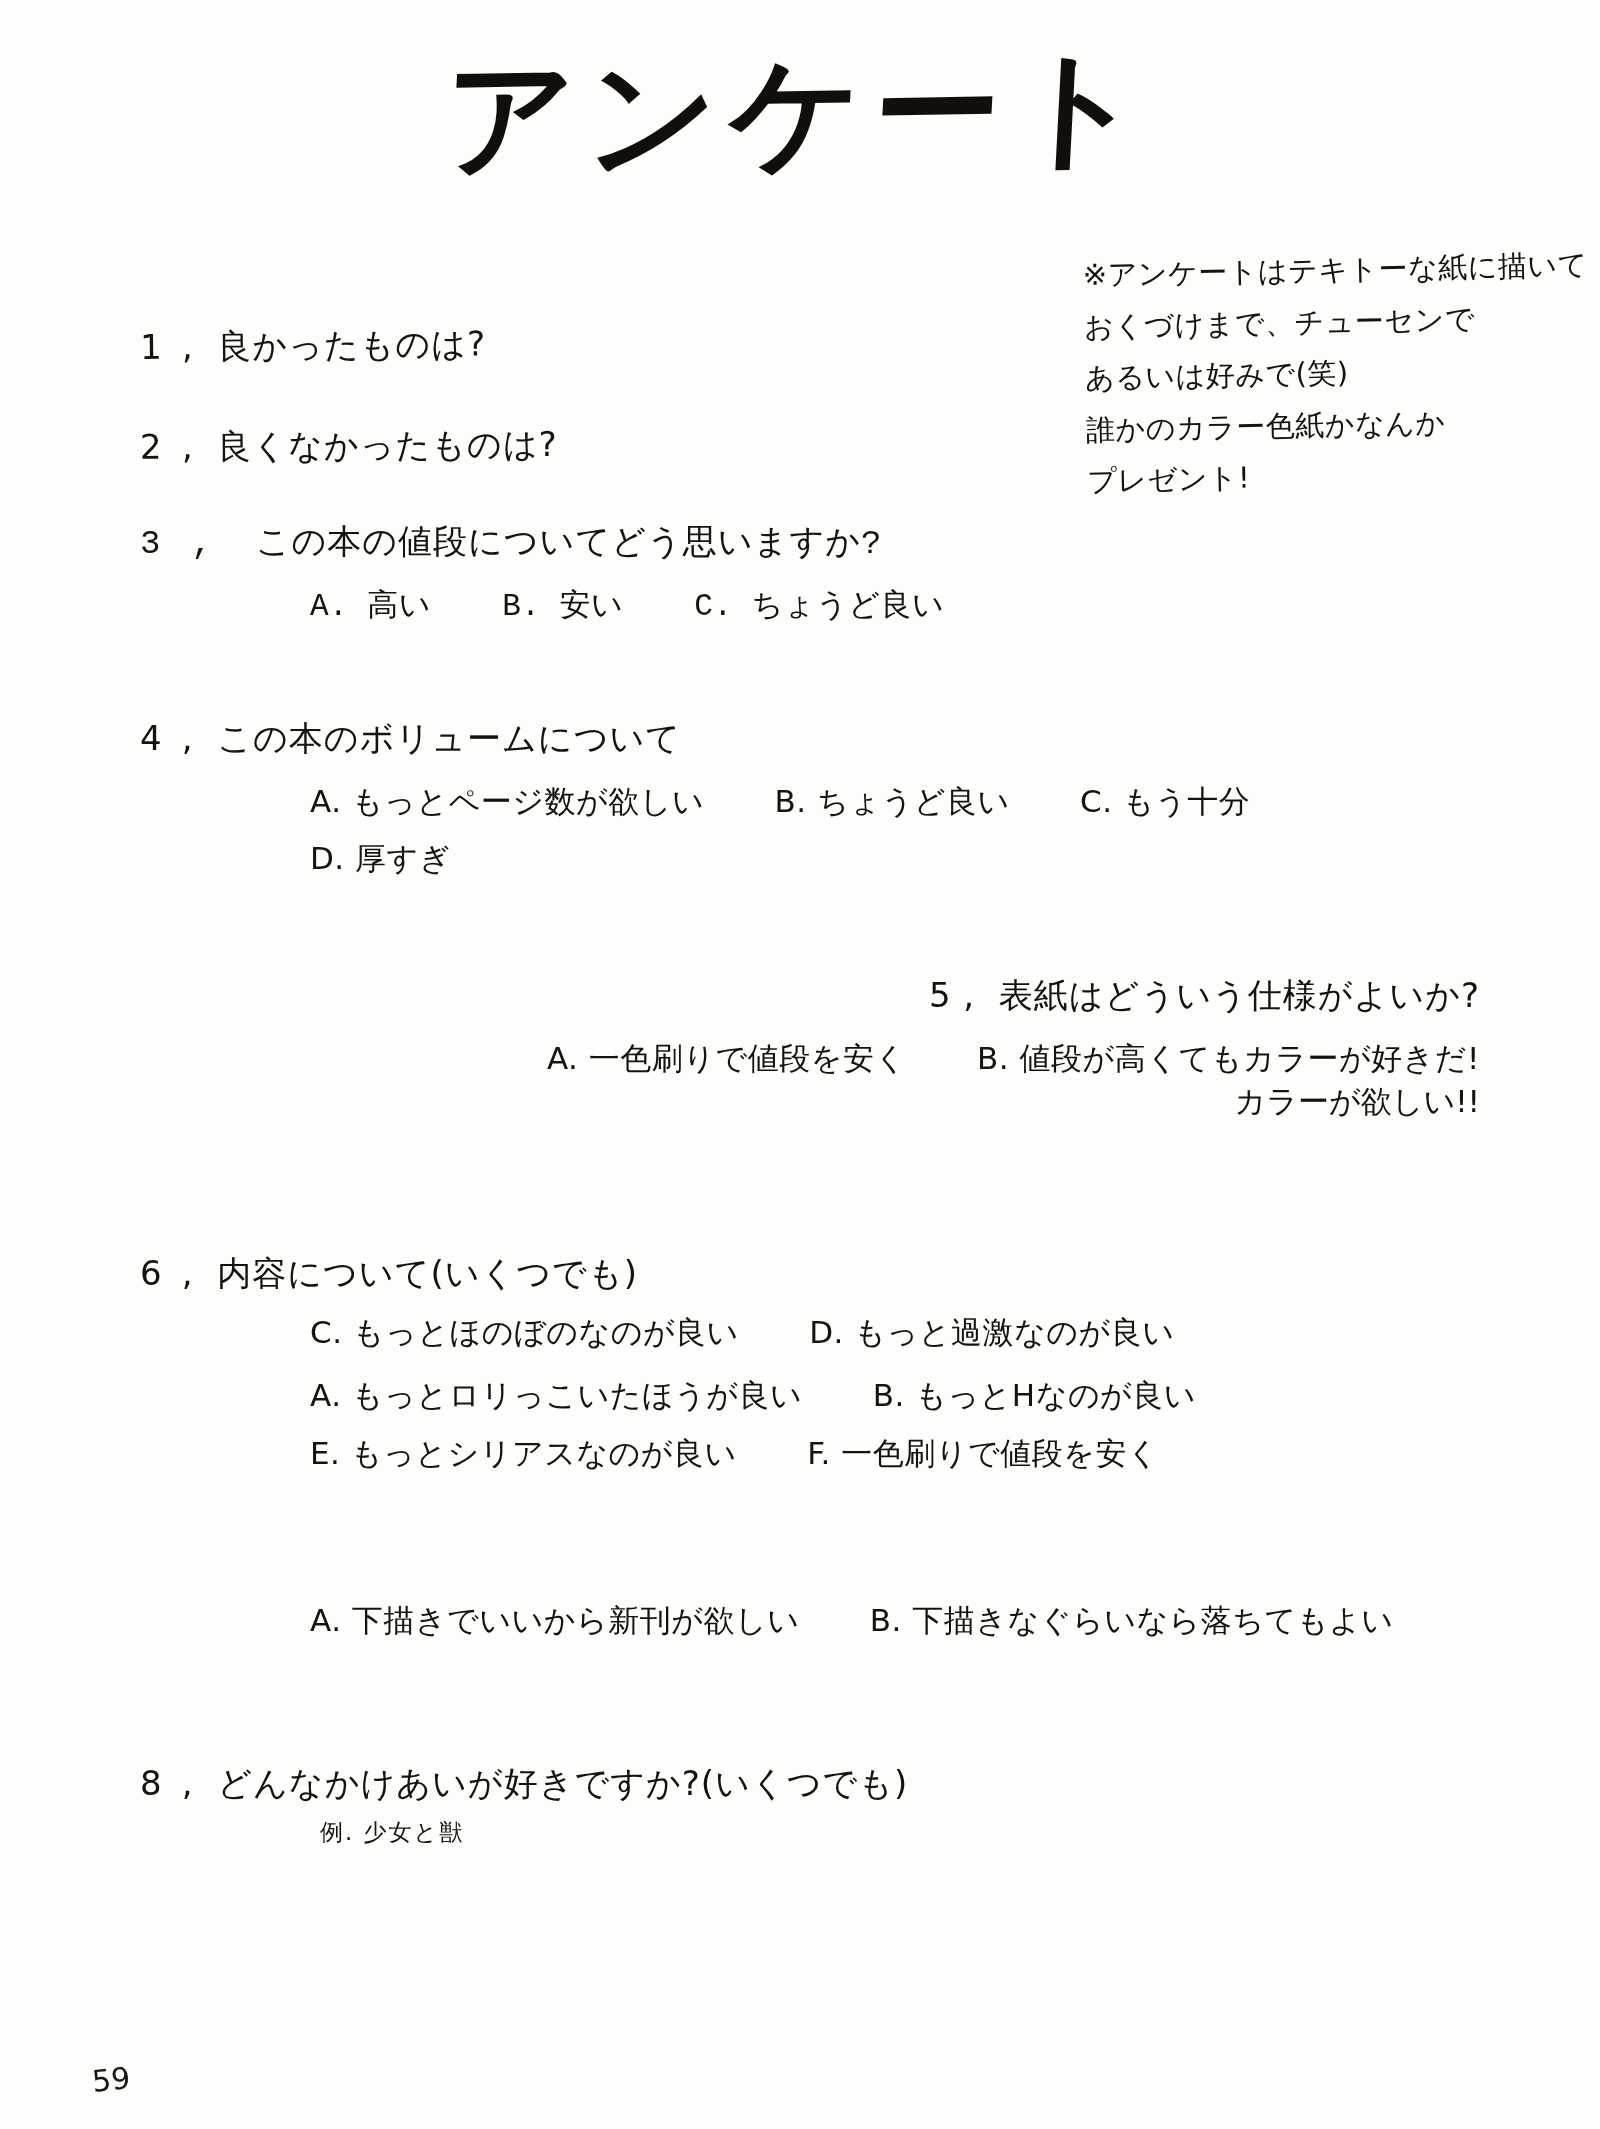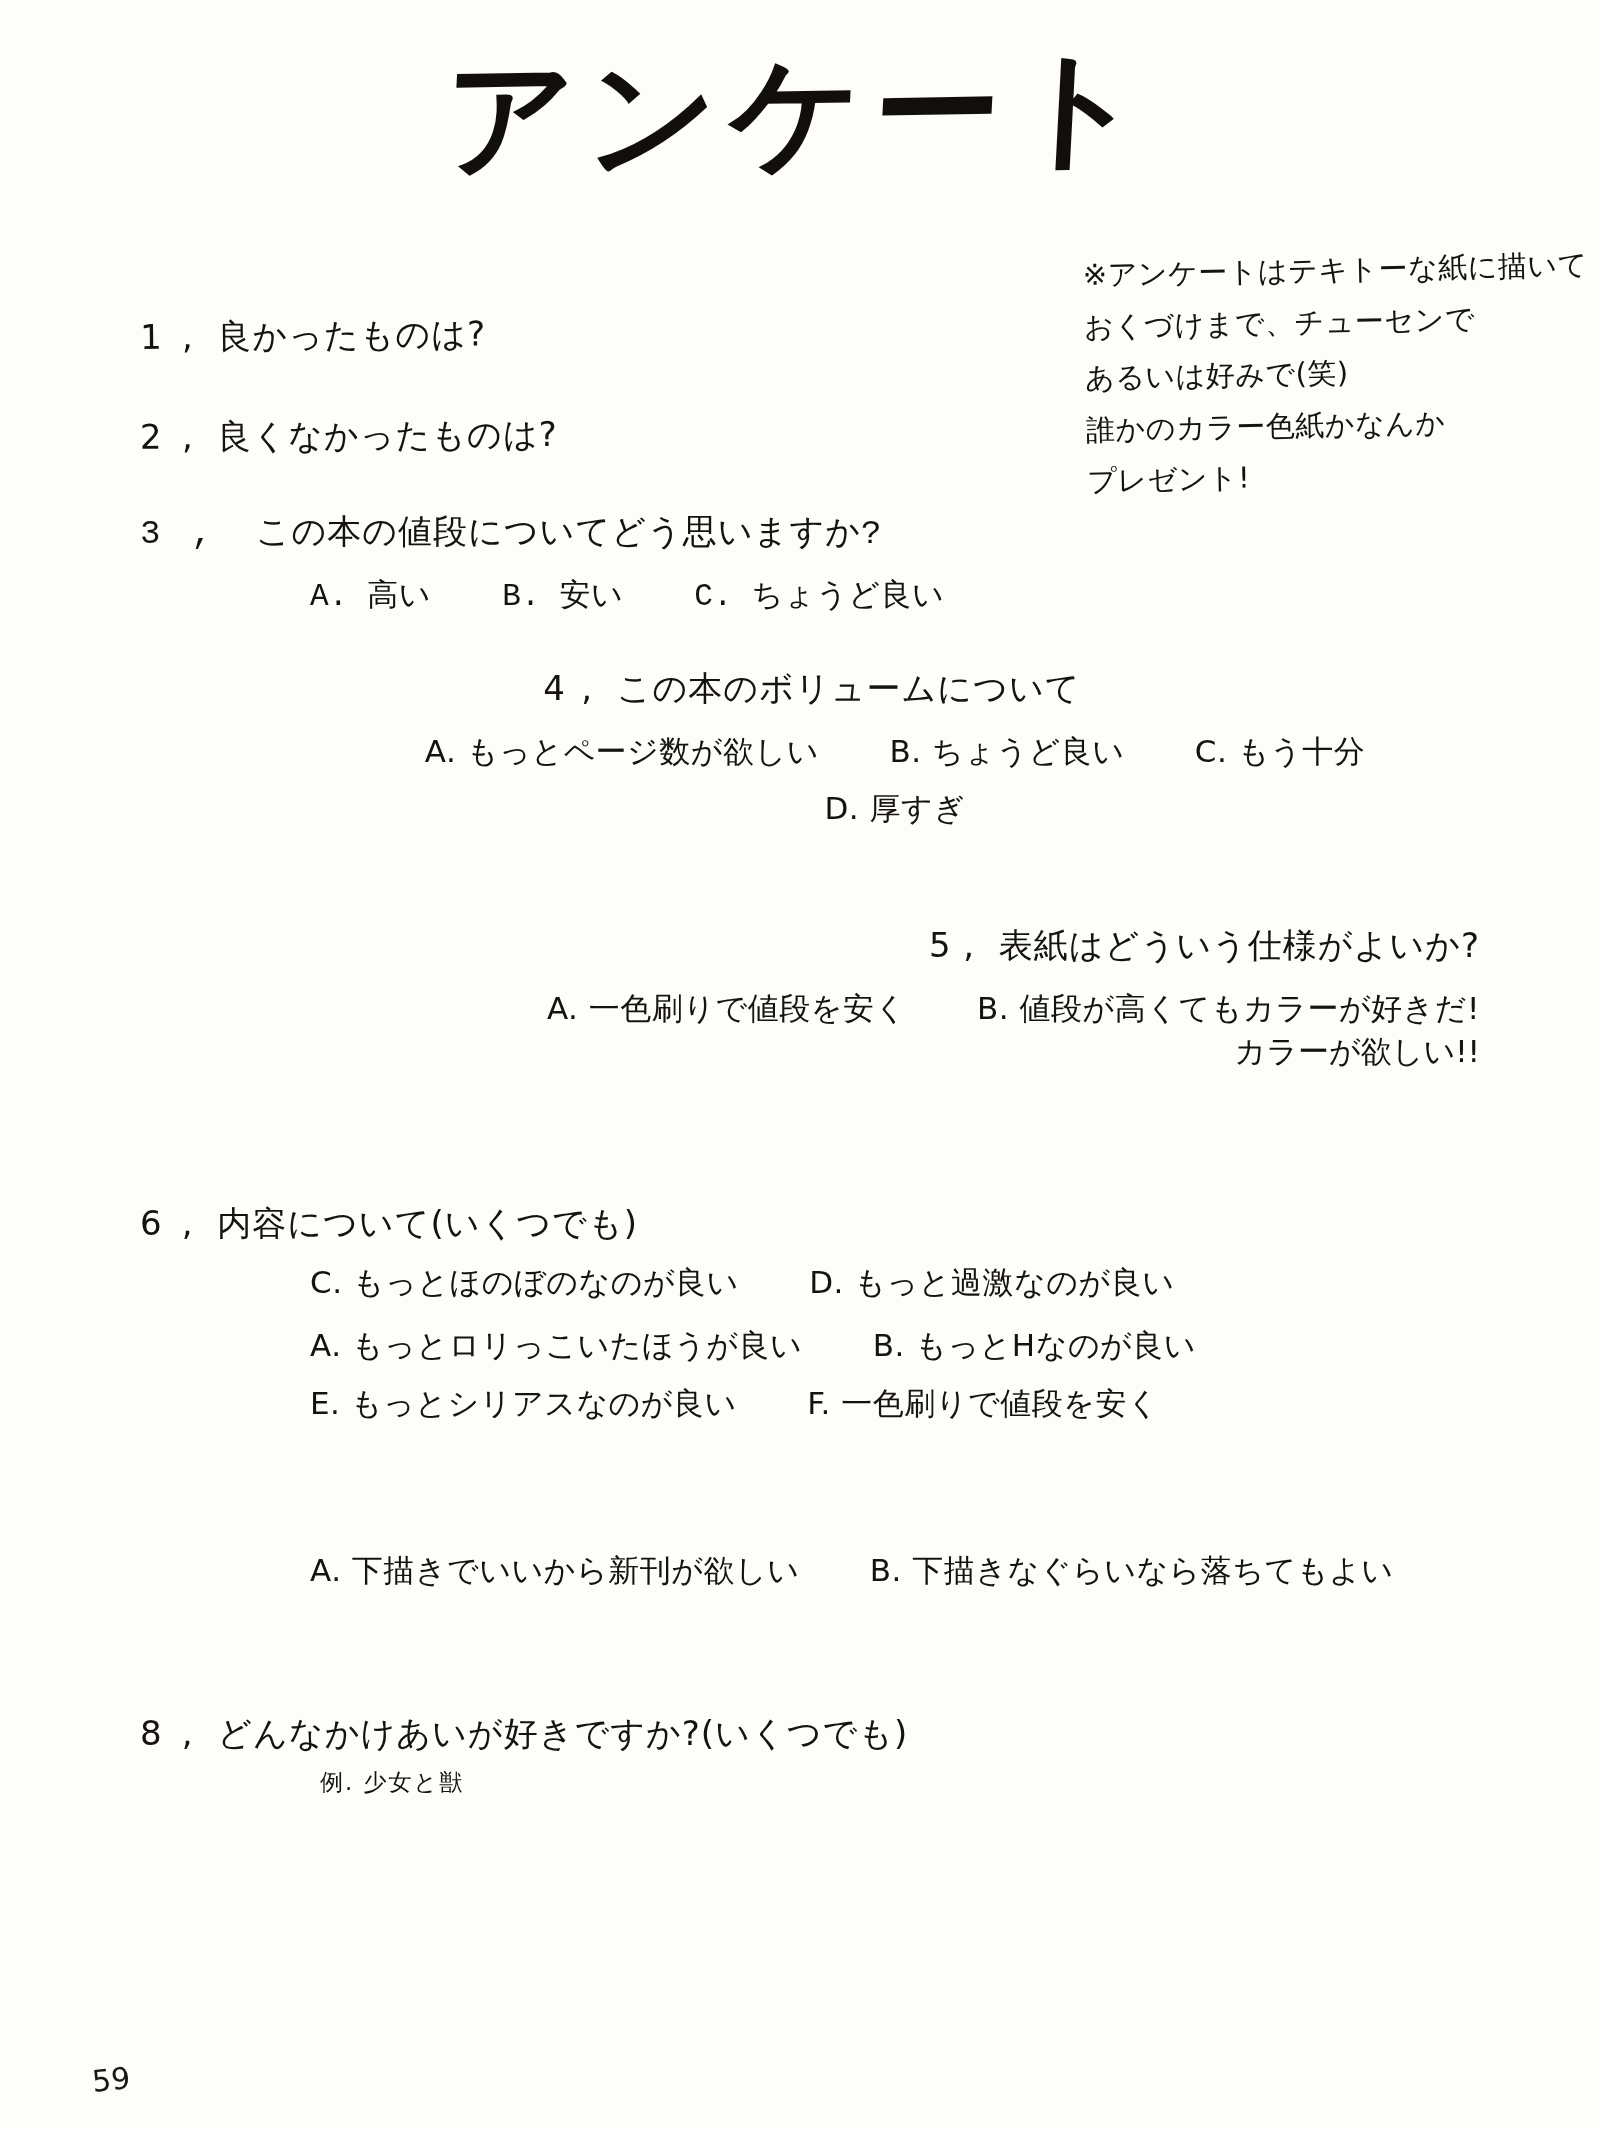--- a/index.html
+++ b/index.html
@@ -87,26 +87,26 @@
     white-space: nowrap;
   }
   .example-line {
     margin-left: 180px;
     font-size: 23px;
     letter-spacing: 2px;
     white-space: nowrap;
   }
 
   
-  #q1 { margin-top: 8px; }
+  #q1 { margin-top: 18px; }
   #q1 .q-head { transform: rotate(-0.6deg); }
   #q2 { margin-top: 56px; }
   #q2 .q-head { transform: rotate(-0.4deg); }
   #q3 { margin-top: 56px; font-family: Liberation Mono, monospace; }
-  #q4 { margin-top: 46px; text-align: center; }
+  #q4 { margin-top: 86px; }
   #q5 { margin-top: 92px; text-align: right; }
   #q6 { margin-top: 128px; }
   #q7 { margin-top: 120px; }
   #q8 { margin-top: 118px; }
 
   #q3 .opts-row { margin-top: 16px; }
   #q4 .opts-row { margin-top: 16px; }
   #q4 .opts-row.second { margin-top: 10px; }
   #q5 .opts-row { margin-top: 16px; }
   #q5 .extra-line { margin-top: 0; }

